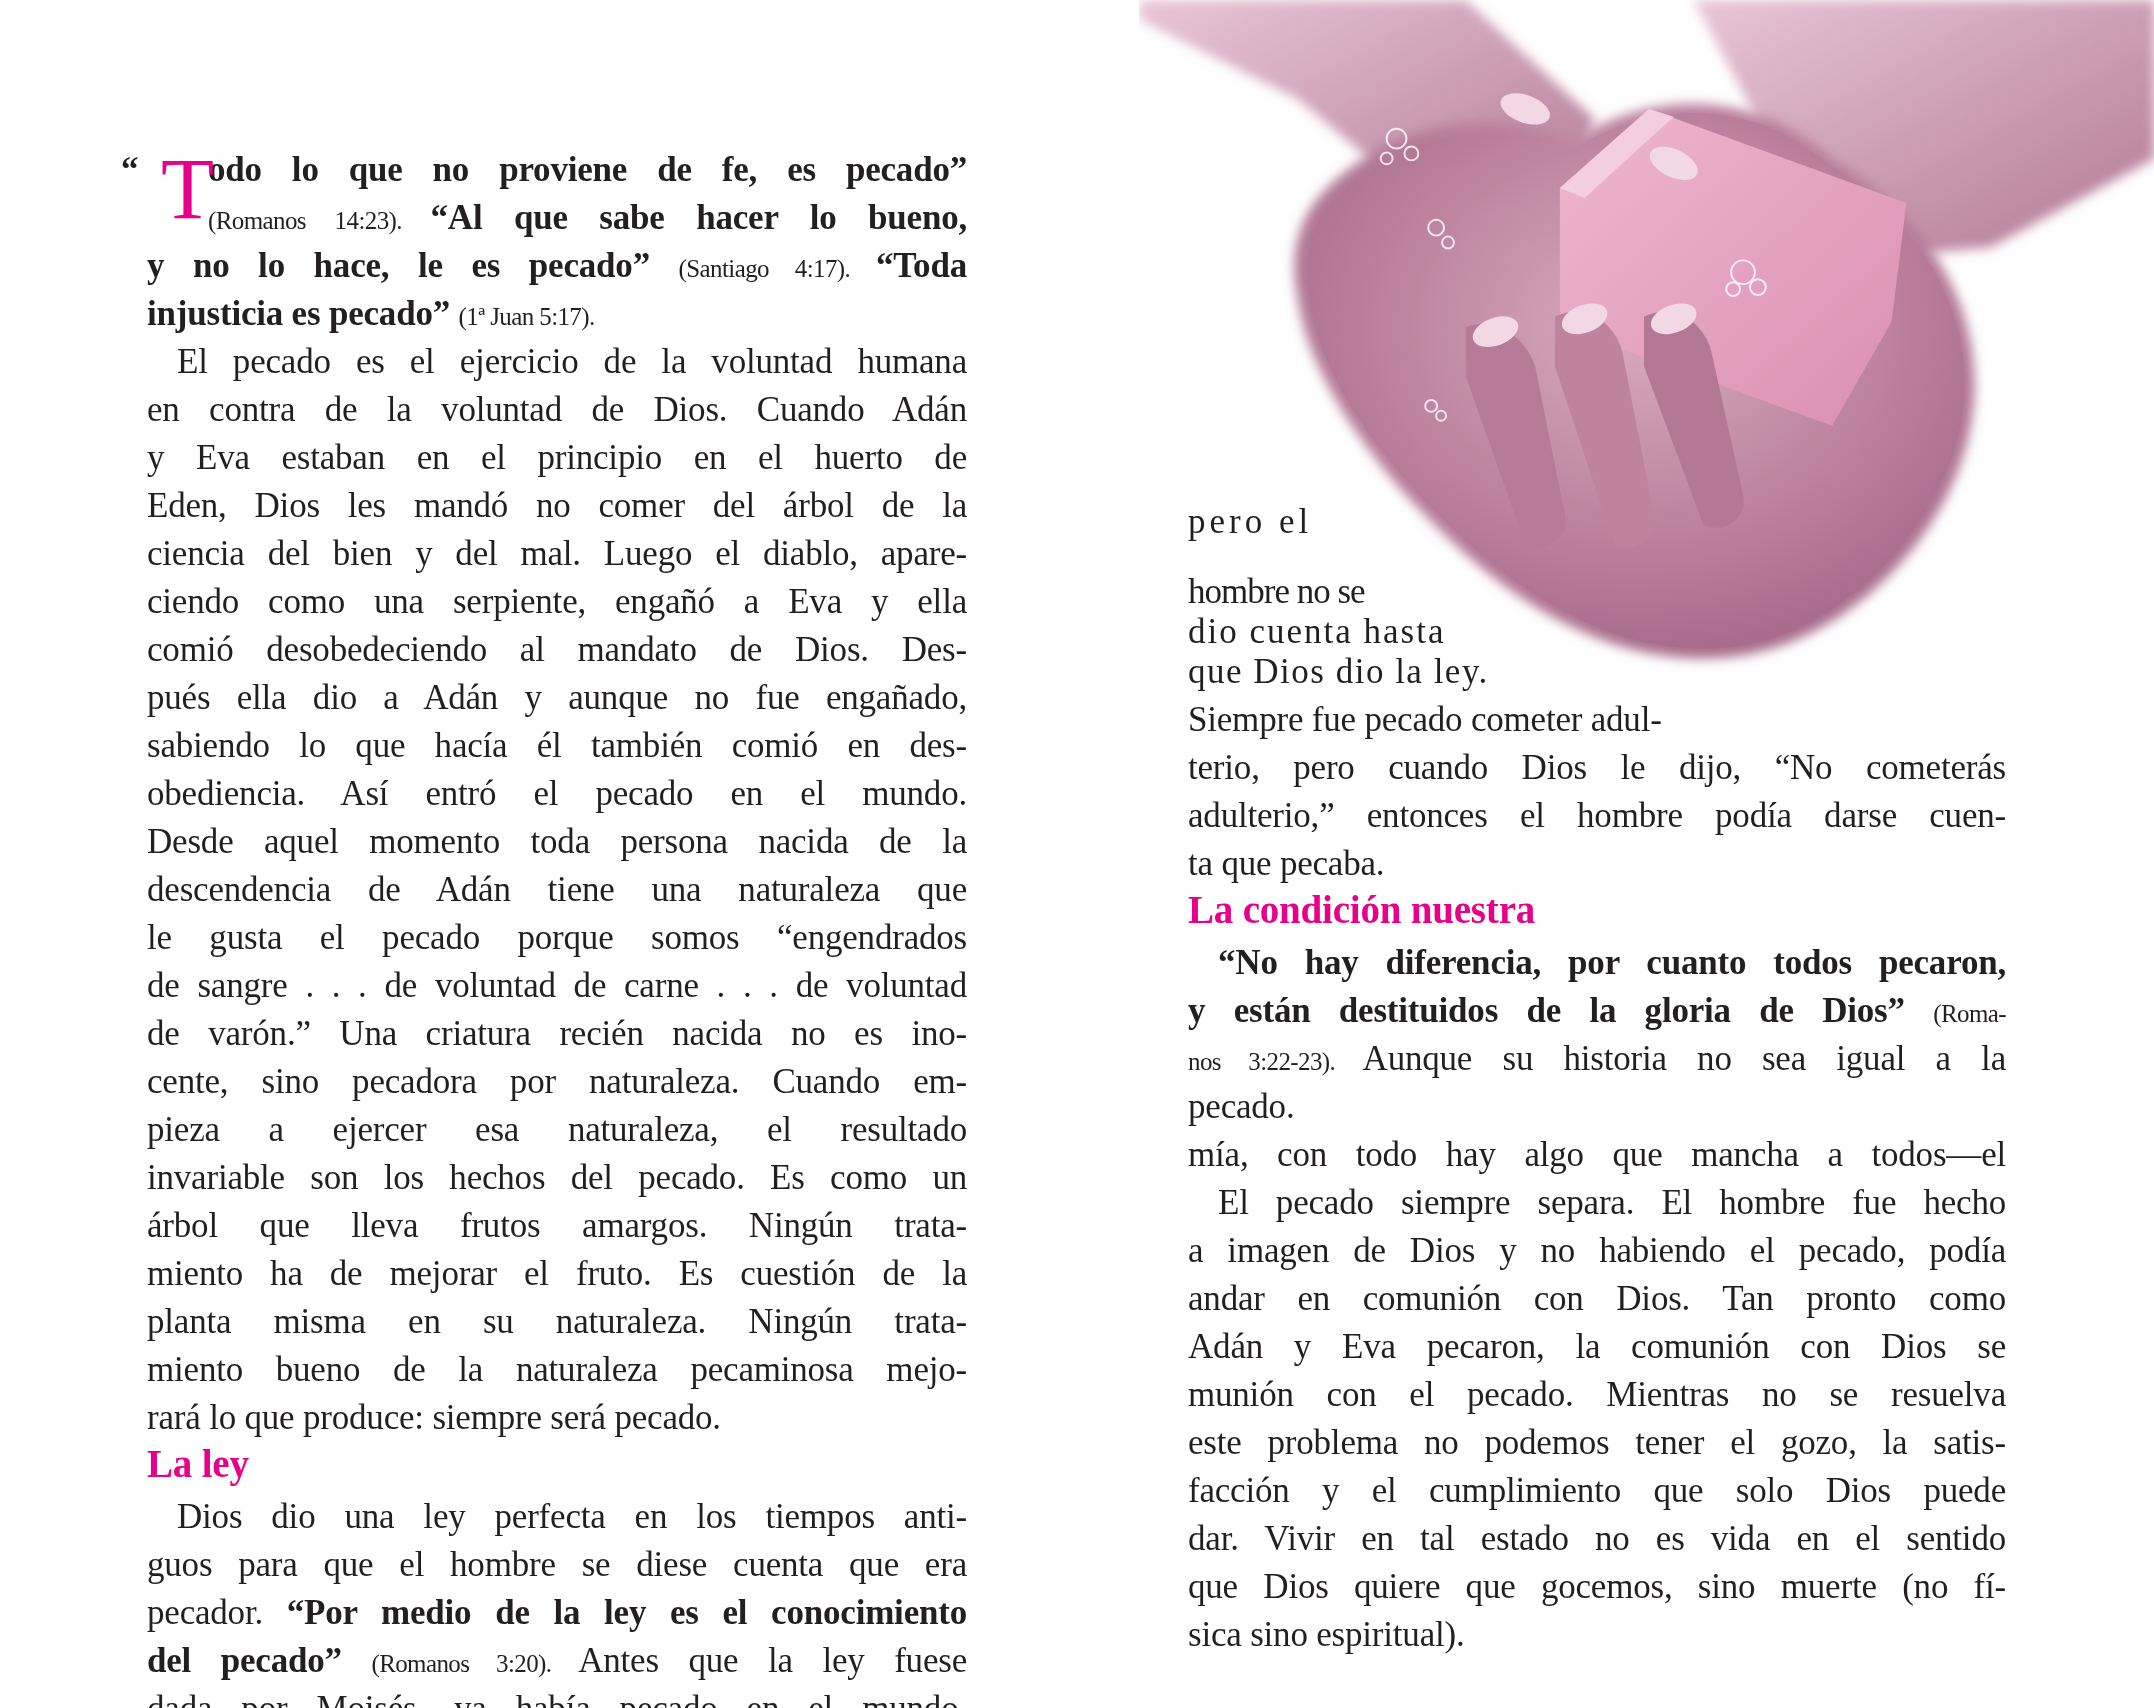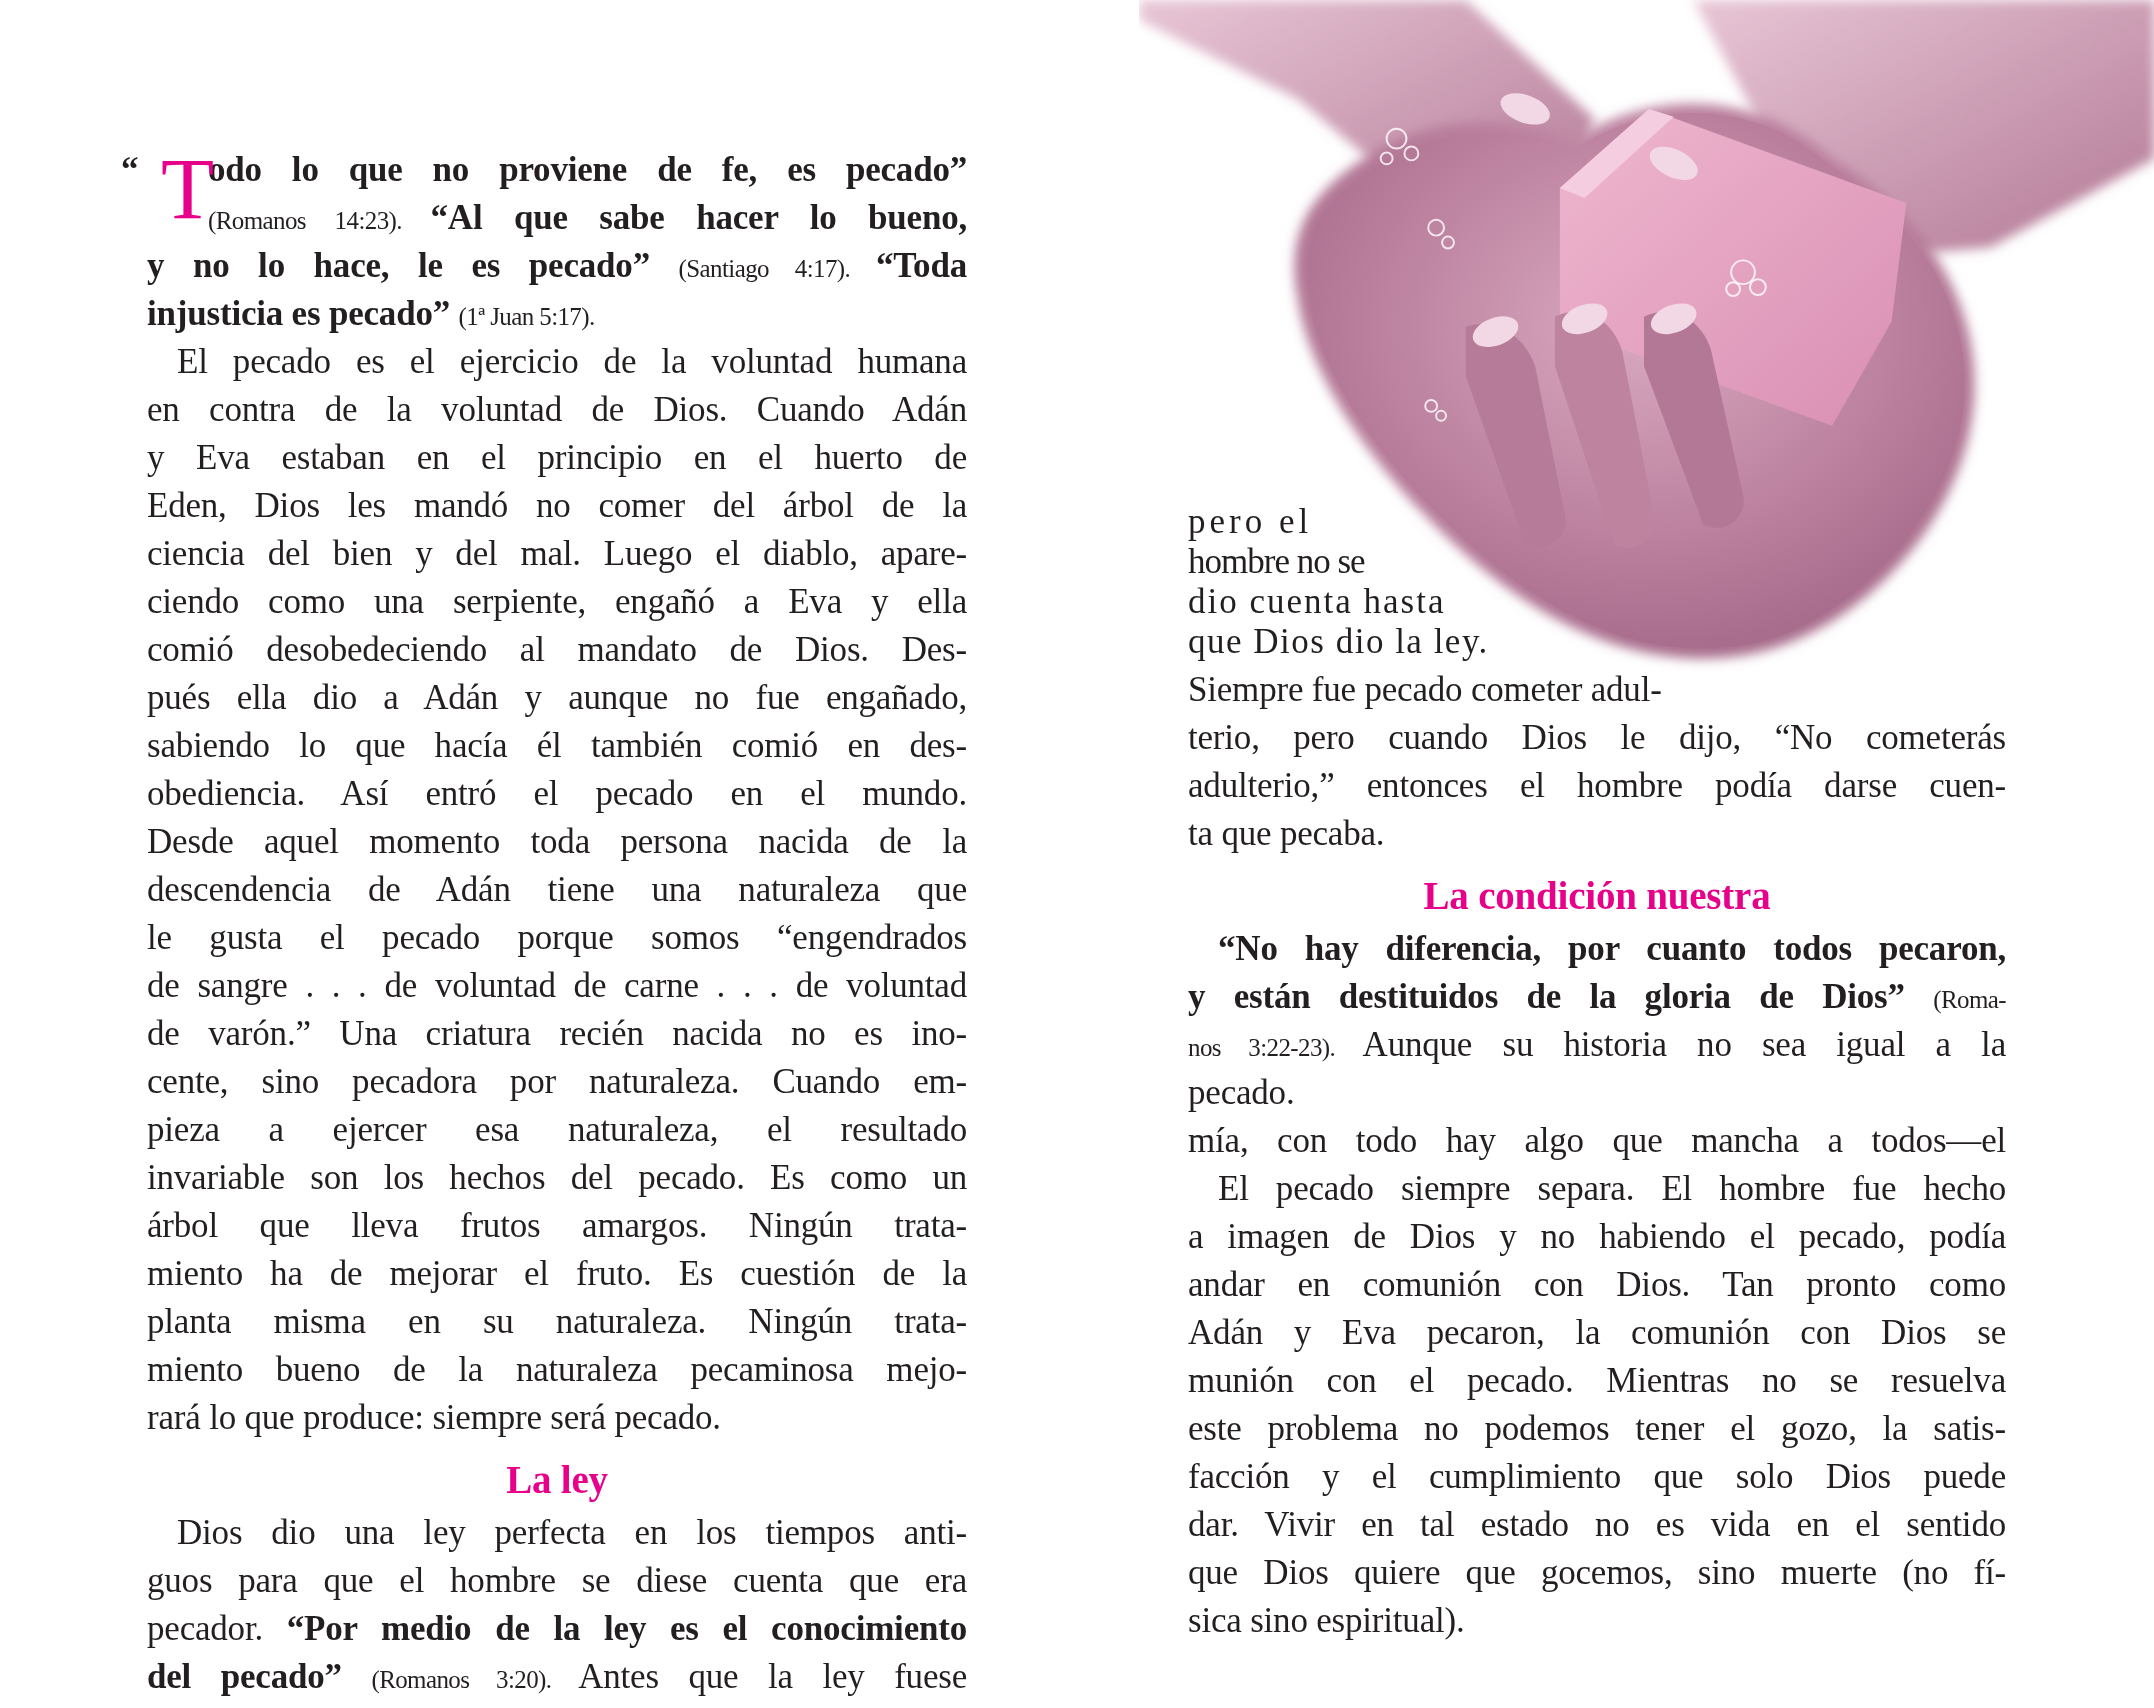--- a/index.html
+++ b/index.html
@@ -65,24 +65,23 @@
       position: absolute;
       left: -26px;
       top: 0;
       font-weight: bold;
     }
     .first-lines { padding-left: 61px; }
     .heading {
       color: #e6008a;
       font-weight: bold;
       font-size: 39px;
-      text-align: center;
       height: 51px;
       line-height: 51px;
-      margin-top: 16px;
+      margin-top: 0;
       display: block;
       font-family: "Liberation Serif", serif;
     }
 
     .photo {
       position: absolute;
       left: 1139px;
       top: 0;
       width: 1016px;
       height: 693px;
@@ -221,21 +220,21 @@
           <circle cx="600" cy="292" r="7"></circle>
         <circle cx="295" cy="410" r="6"></circle>
           <circle cx="305" cy="420" r="5"></circle>
       </g>
     </svg>
   </div>
 
   <div class="col col-right">
     <div>
       <span class="narrow-line" style="letter-spacing:4px;">pero   el</span>
-      <span class="narrow-line" style="letter-spacing:-1px;">hombre no se</span>
+      <span class="narrow-line" style="letter-spacing:-1px;margin-top:30px;">hombre no se</span>
       <span class="narrow-line">dio cuenta hasta</span>
       <span class="narrow-line" style="letter-spacing:1.5px;">que Dios dio la ley.</span>
     </div>
     <div>
       <span class="line last" style="width:584px;">Siempre fue pecado cometer adul-</span>
       <span class="line">terio, pero cuando Dios le dijo, “No cometerás</span>
       <span class="line">adulterio,” entonces el hombre podía darse cuen-</span>
       <span class="line last">ta que pecaba.</span>
     </div>
 

